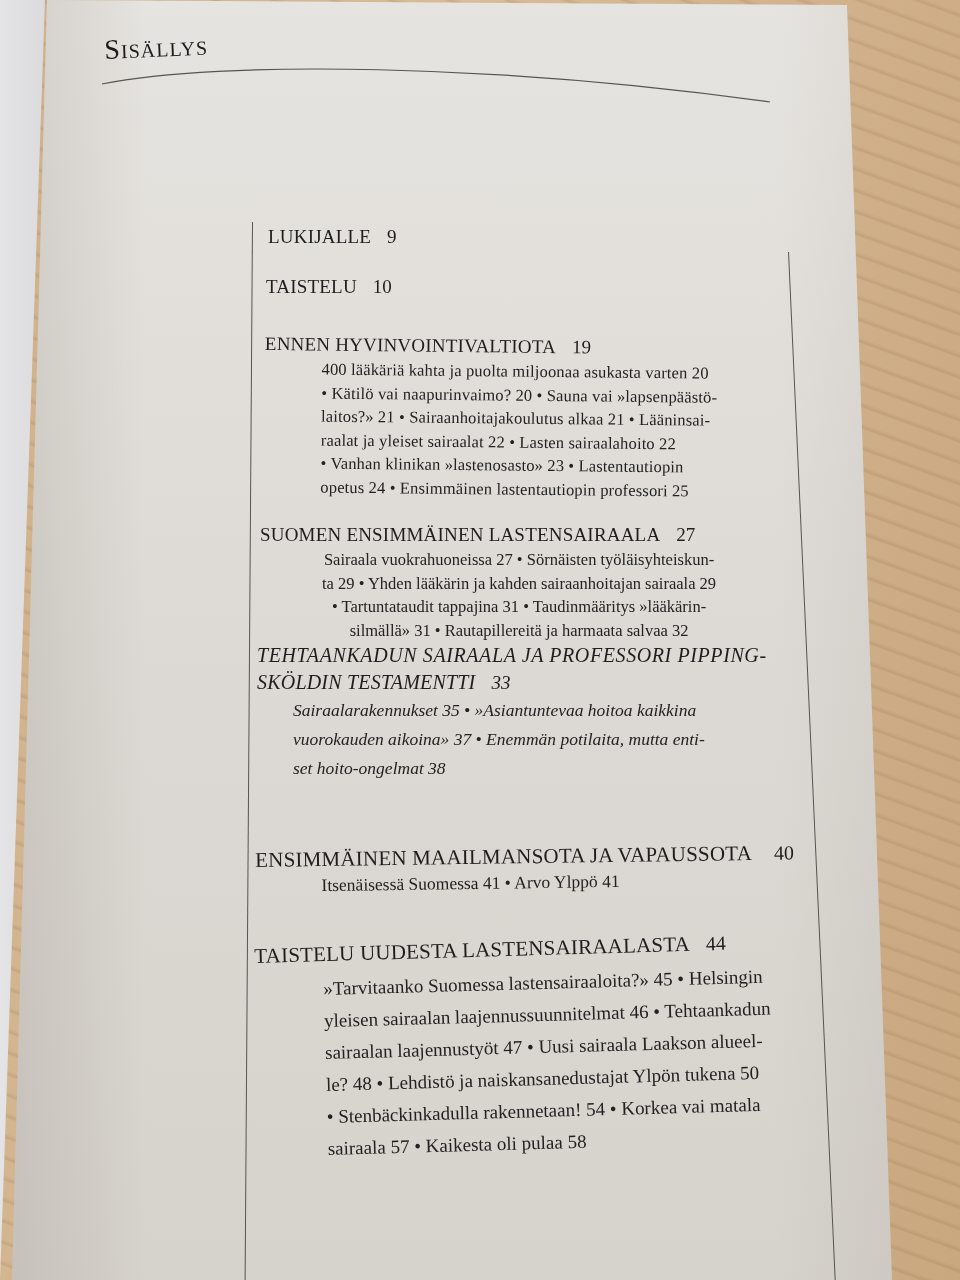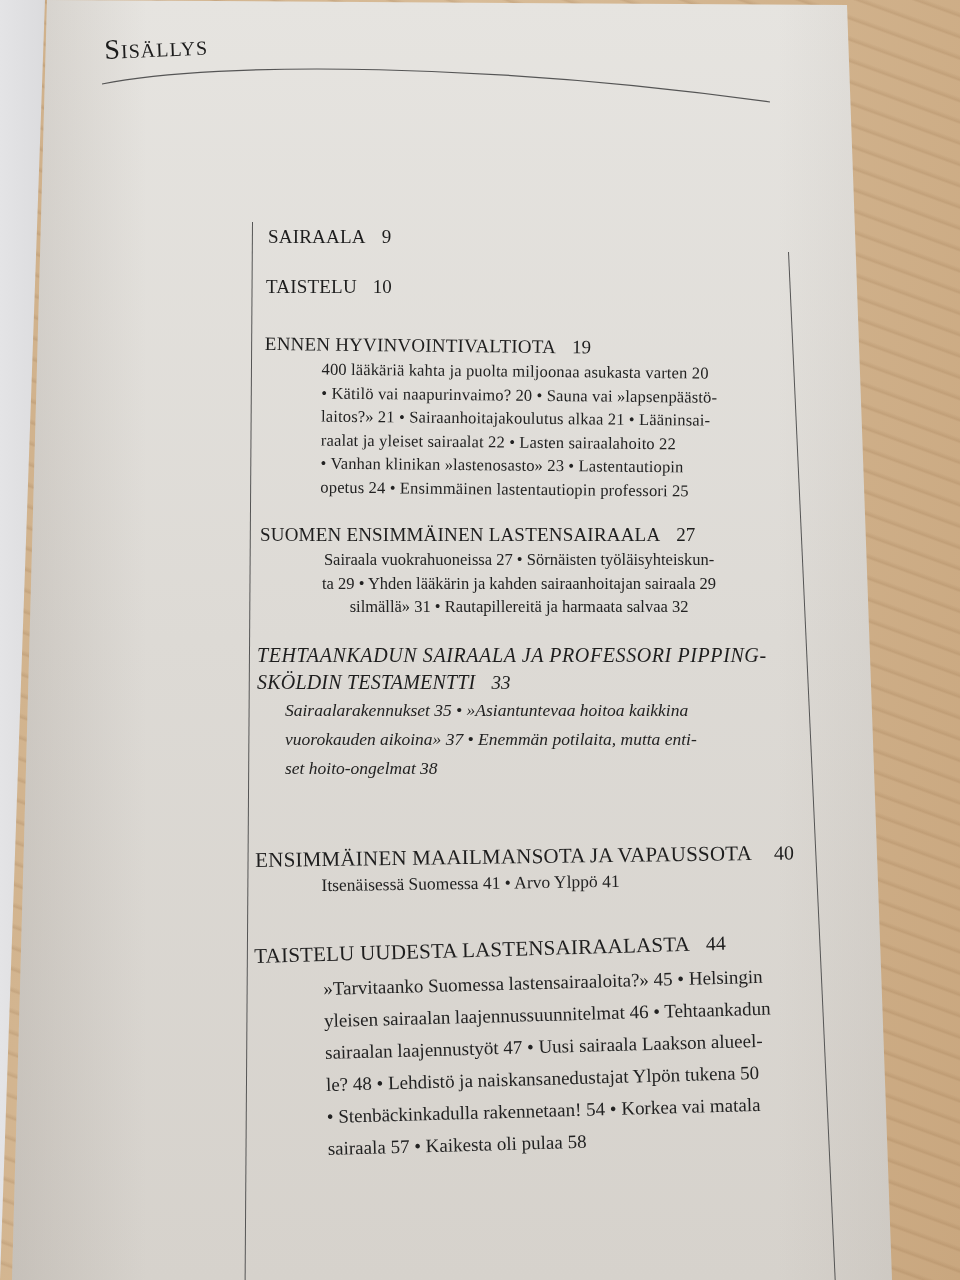--- a/index.html
+++ b/index.html
@@ -111,21 +111,21 @@
 <svg class="title-curve" viewBox="0 0 680 50">
   <path d="M2 22 C 120 -2, 400 2, 670 40" stroke="#555" stroke-width="1.2" fill="none"></path>
 </svg>
 
 <div class="frame-left"></div>
 <div class="frame-right"></div>
 
 <div class="toc">
 
   <div class="chapter" style="left:268px; top:226px;">
-    <span class="chapter-title">SAIRAALA</span><span class="chapter-page">9</span>
+    <span class="chapter-title">LUKIJALLE</span><span class="chapter-page">9</span>
   </div>
 
   <div class="chapter" style="left:266px; top:276px;">
     <span class="chapter-title">TAISTELU</span><span class="chapter-page">10</span>
   </div>
 
   <div class="chapter" style="left:265px; top:333px; transform: rotate(0.6deg); transform-origin:left top;">
     <span class="chapter-title">ENNEN HYVINVOINTIVALTIOTA</span><span class="chapter-page">19</span>
     <div class="sublines" style="margin-left:57px; letter-spacing:0.15px;">
       <span class="subline">400 lääkäriä kahta ja puolta miljoonaa asukasta varten 20</span>
@@ -135,30 +135,31 @@
       <span class="subline">• Vanhan klinikan »lastenosasto» 23 • Lastentautiopin</span>
       <span class="subline">opetus 24 • Ensimmäinen lastentautiopin professori 25</span>
     </div>
   </div>
 
   <div class="chapter" style="left:260px; top:524px;">
     <span class="chapter-title">SUOMEN ENSIMMÄINEN LASTENSAIRAALA</span><span class="chapter-page">27</span>
     <div class="sublines" style="margin-left:62px;text-align:center;">
       <span class="subline">Sairaala vuokrahuoneissa 27 • Sörnäisten työläisyhteiskun-</span>
       <span class="subline">ta 29 • Yhden lääkärin ja kahden sairaanhoitajan sairaala 29</span>
+      <span class="subline">• Tartuntataudit tappajina 31 • Taudinmääritys »lääkärin-</span>
       <span class="subline">silmällä» 31 • Rautapillereitä ja harmaata salvaa 32</span>
     </div>
   </div>
 
   <div class="chapter" style="left:257px; top:644px;font-style:italic;">
     <span class="chapter-title" style="font-size:20px; letter-spacing:0.6px;">TEHTAANKADUN SAIRAALA JA PROFESSORI PIPPING-</span>
     <div style="margin-top:4px;">
       <span class="chapter-title" style="font-size:20px;">SKÖLDIN TESTAMENTTI</span><span class="chapter-page">33</span>
     </div>
-    <div class="sublines" style="margin-left:28px; font-size:17.5px; line-height:29px;">
+    <div class="sublines" style="margin-left:36px; font-size:17.5px; line-height:29px;">
       <span class="subline">Sairaalarakennukset 35 • »Asiantuntevaa hoitoa kaikkina</span>
       <span class="subline">vuorokauden aikoina» 37 • Enemmän potilaita, mutta enti-</span>
       <span class="subline">set hoito-ongelmat 38</span>
     </div>
   </div>
 
   <div class="chapter" style="left:255px; top:848px; transform: rotate(-0.8deg); transform-origin:left top;">
     <span class="chapter-title" style="font-size:21px;">ENSIMMÄINEN MAAILMANSOTA JA VAPAUSSOTA</span><span class="chapter-page" style="font-size:20px; margin-left:22px;margin-top:34px;">40</span>
     <div class="sublines" style="margin-left:66px; font-size:17.5px;">
       <span class="subline">Itsenäisessä Suomessa 41 • Arvo Ylppö 41</span>

